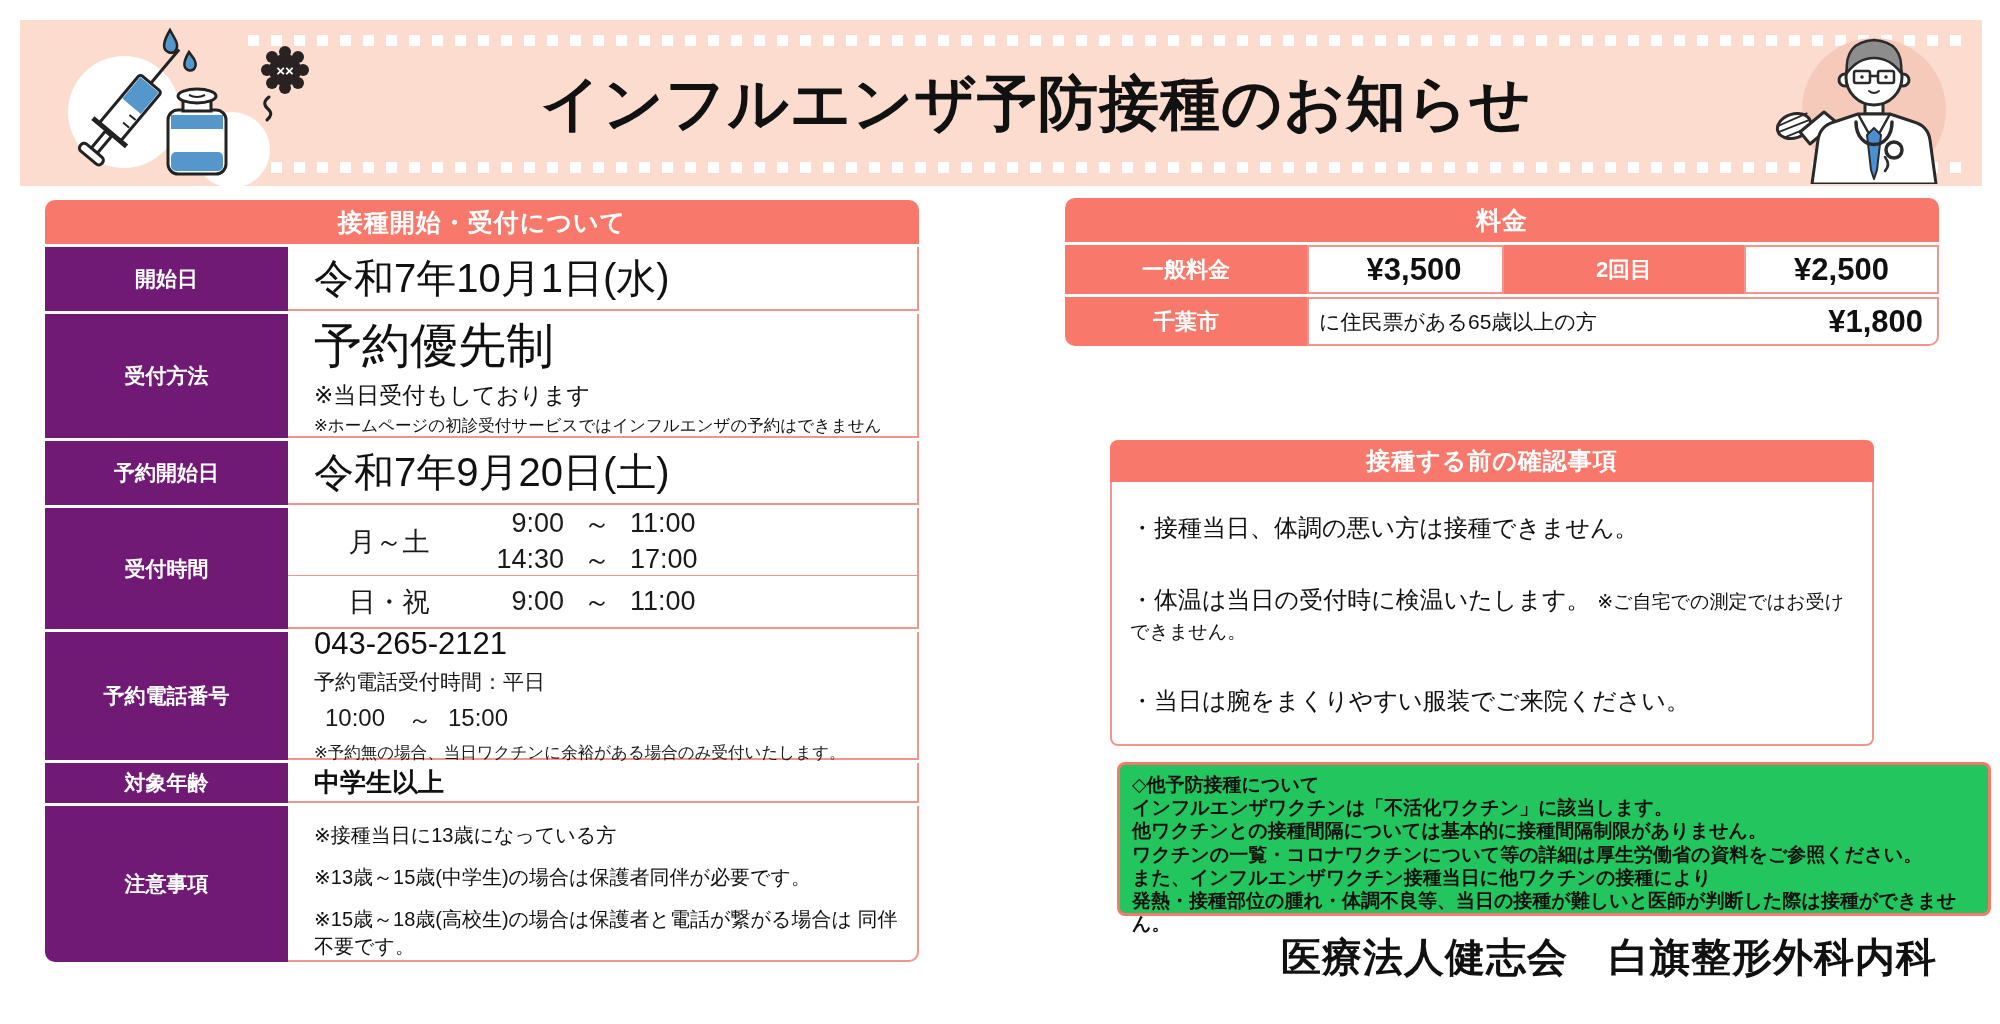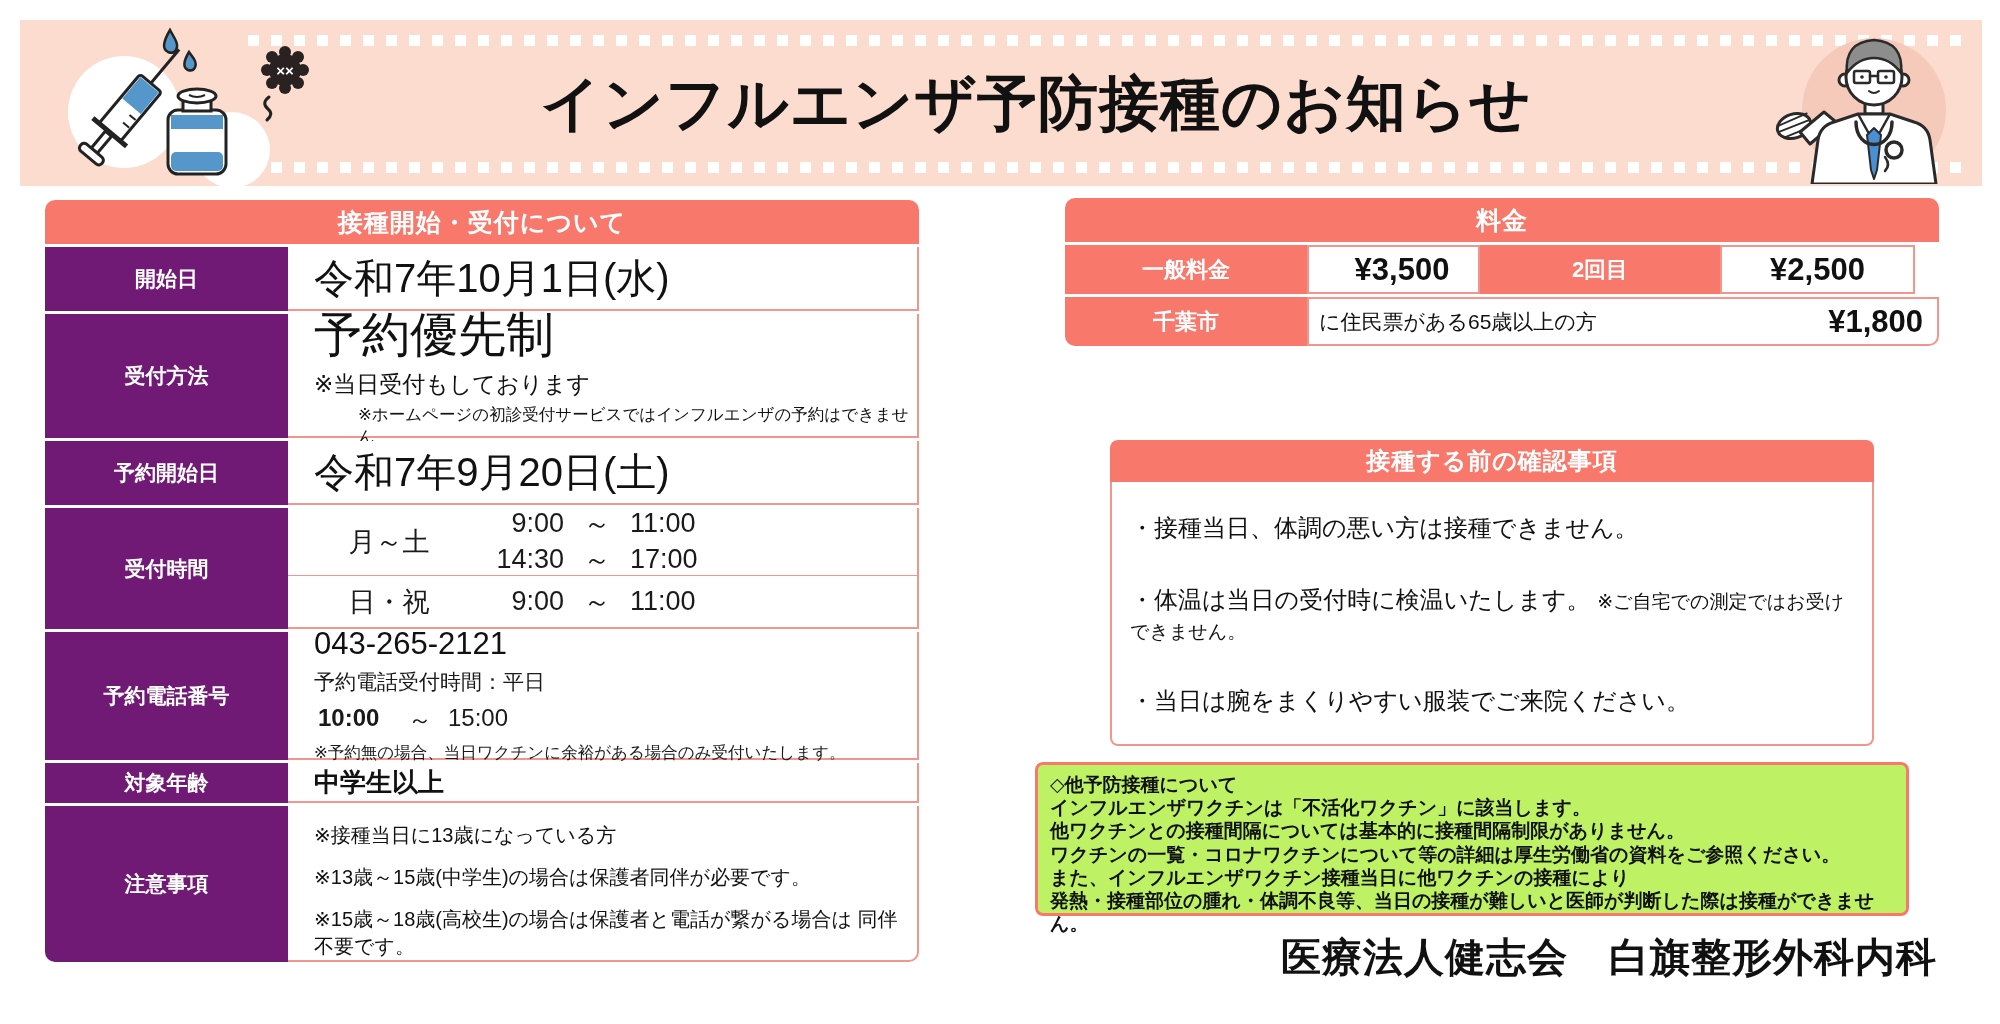--- a/index.html
+++ b/index.html
@@ -26,64 +26,64 @@
   .srow { display:flex; margin-top:3px; }
   .slabel { flex:none; width:243px; background:#701a75; color:#fff; font-weight:bold; font-size:21px;
     display:flex; align-items:center; justify-content:center; text-align:center; }
   .sval { flex:1; background:#fff; border-right:2px solid #F2968D; border-bottom:2px solid #F2968D;
     padding-left:26px; display:flex; flex-direction:column; justify-content:center; }
   .srow.last .slabel { border-radius:0 0 0 10px; }
   .srow.last .sval { border-radius:0 0 10px 0; }
   .v-big { font-size:40px; color:#111; }
   .v-main { font-size:48px; color:#111; }
   .v-note1 { font-size:23px; color:#111; margin-top:2px; }
-  .v-note2 { font-size:16.5px; color:#111; margin-top:4px;margin-left:44px; }
+  .v-note2 { font-size:16.5px; color:#111; margin-top:4px; }
   .sval.nopad { padding:0; }
   .hsub { display:flex; align-items:center; padding-left:26px; }
   .hsub1 { height:68px; border-bottom:1.5px solid #F2968D; }
   .hsub2 { height:51px; }
   .days { width:150px; text-align:center; font-size:27px; }
   .trow { display:flex; align-items:center; font-size:27px; }
   .ts { width:100px; text-align:right; }
   .tsep { width:66px; text-align:center; }
   .te { width:100px; text-align:left; }
   .phone-num { font-size:31px; color:#111; }
   .phone-l2 { font-size:21px; margin-top:6px; }
   .phone-time { display:flex; font-size:24px; margin-top:8px; }
-  .phone-time .ts { width:78px; text-align:left; padding-left:4px;font-weight:bold; }
+  .phone-time .ts { width:78px; text-align:center; padding-left:4px; }
   .phone-time .tsep { width:56px; }
   .phone-note { font-size:16.5px; margin-top:6px; }
   .v-age { font-size:26px; font-weight:bold; color:#111; }
   .cautions { justify-content:space-between; padding-top:16px; }
   .caution-item { font-size:20px; color:#111; }
 
   
   .fees { position:absolute; left:1065px; top:198px; width:874px; }
   .frow { display:flex; margin-top:3px; height:49px; }
   .flabel { flex:none; background:#F8796C; color:#fff; font-weight:bold; font-size:22px;
     display:flex; align-items:center; justify-content:center; }
   .fwhite { background:#fff; border:2px solid #F2968D; display:flex; align-items:center; }
   .fprice { justify-content:center; font-weight:bold; font-size:31px; color:#111; }
-  .w-l1 { width:242px; } .w-p1 { width:173px;padding-left:17px; } .w-l2 { width:240px; } .w-p2 { width:195px; }
+  .w-l1 { width:242px; } .w-p1 { width:197px;padding-left:17px; } .w-l2 { width:240px; } .w-p2 { width:195px; }
   .frow.last .flabel { border-radius:0 0 0 10px; }
   .frow.last .fwhite { border-radius:0 0 10px 0; }
   .fdesc-cell { flex:1; justify-content:space-between; padding:0 14px 0 10px; }
   .fdesc { font-size:21px; color:#111; }
 
   
   .confirm { position:absolute; left:1110px; top:440px; width:764px; height:306px; }
   .confirm-head { height:42px; background:#F8796C; border-radius:8px 8px 0 0; color:#fff;
     font-weight:bold; font-size:24px; display:flex; align-items:center; justify-content:center; letter-spacing:1px; }
   .confirm-body { height:264px; background:#fff; border:2px solid #F2968D; border-top:none;
     border-radius:0 0 8px 8px; padding:30px 18px 0 18px; }
   .citem { margin-bottom:40px; font-size:24px; color:#111; }
   .cnote { font-size:19px; }
 
   
-  .othernote { position:absolute; left:1035px; top:762px; width:874px; height:154px; background:#bef264;
+  .othernote { position:absolute; left:1117px; top:762px; width:874px; height:154px; background:#22c55e;
     border:3px solid #F8796C; border-radius:8px; padding:8px 12px; font-weight:bold;
     font-size:19px; line-height:1.22; color:#111; }
 
   
   .clinic { position:absolute; left:1065px; top:930px; width:874px; text-align:right; padding-right:2px;
     font-size:40px; font-weight:900; color:#111; letter-spacing:1px; white-space:nowrap; }
 </style>
 </head>
 <body>
 

